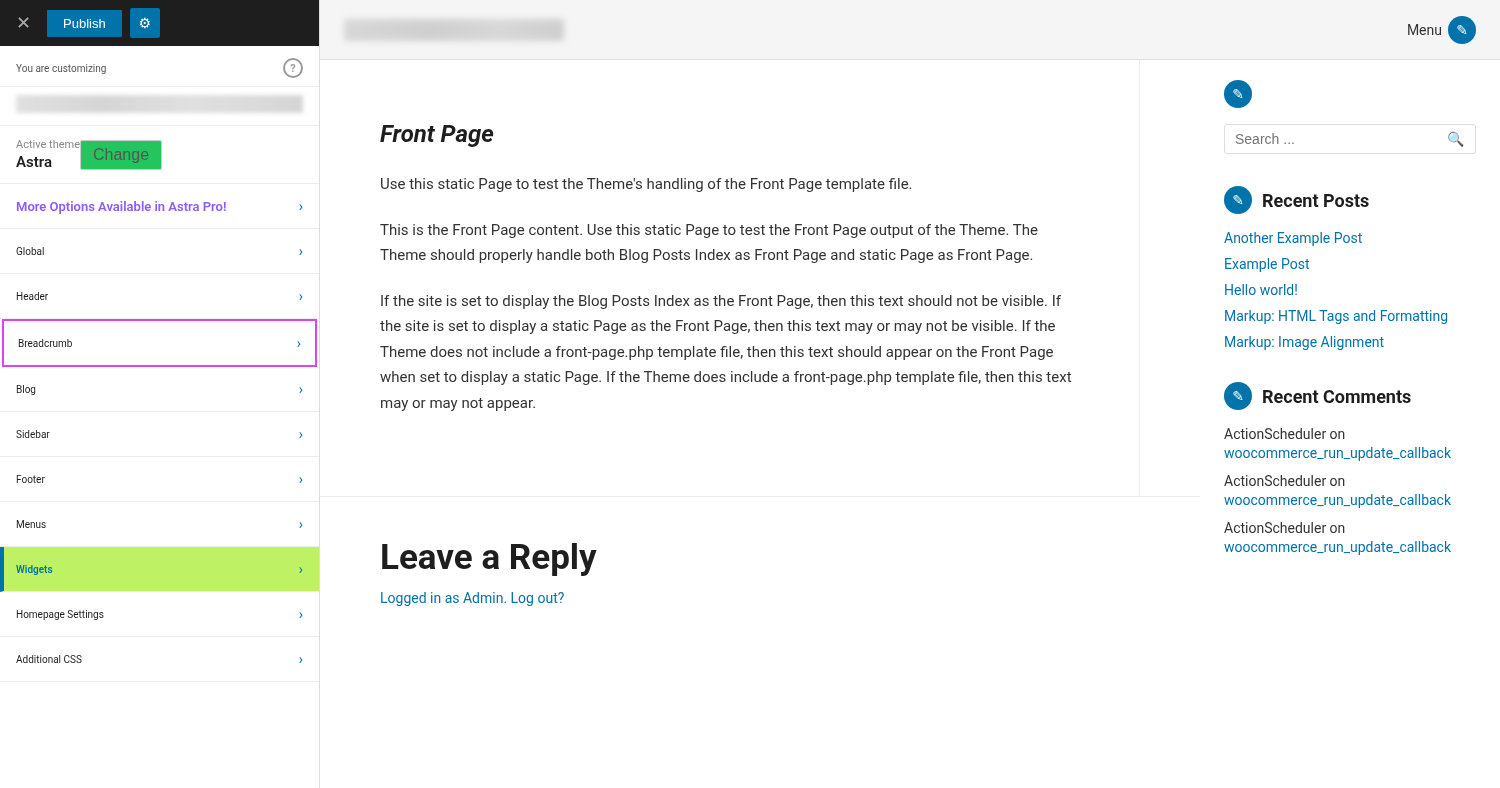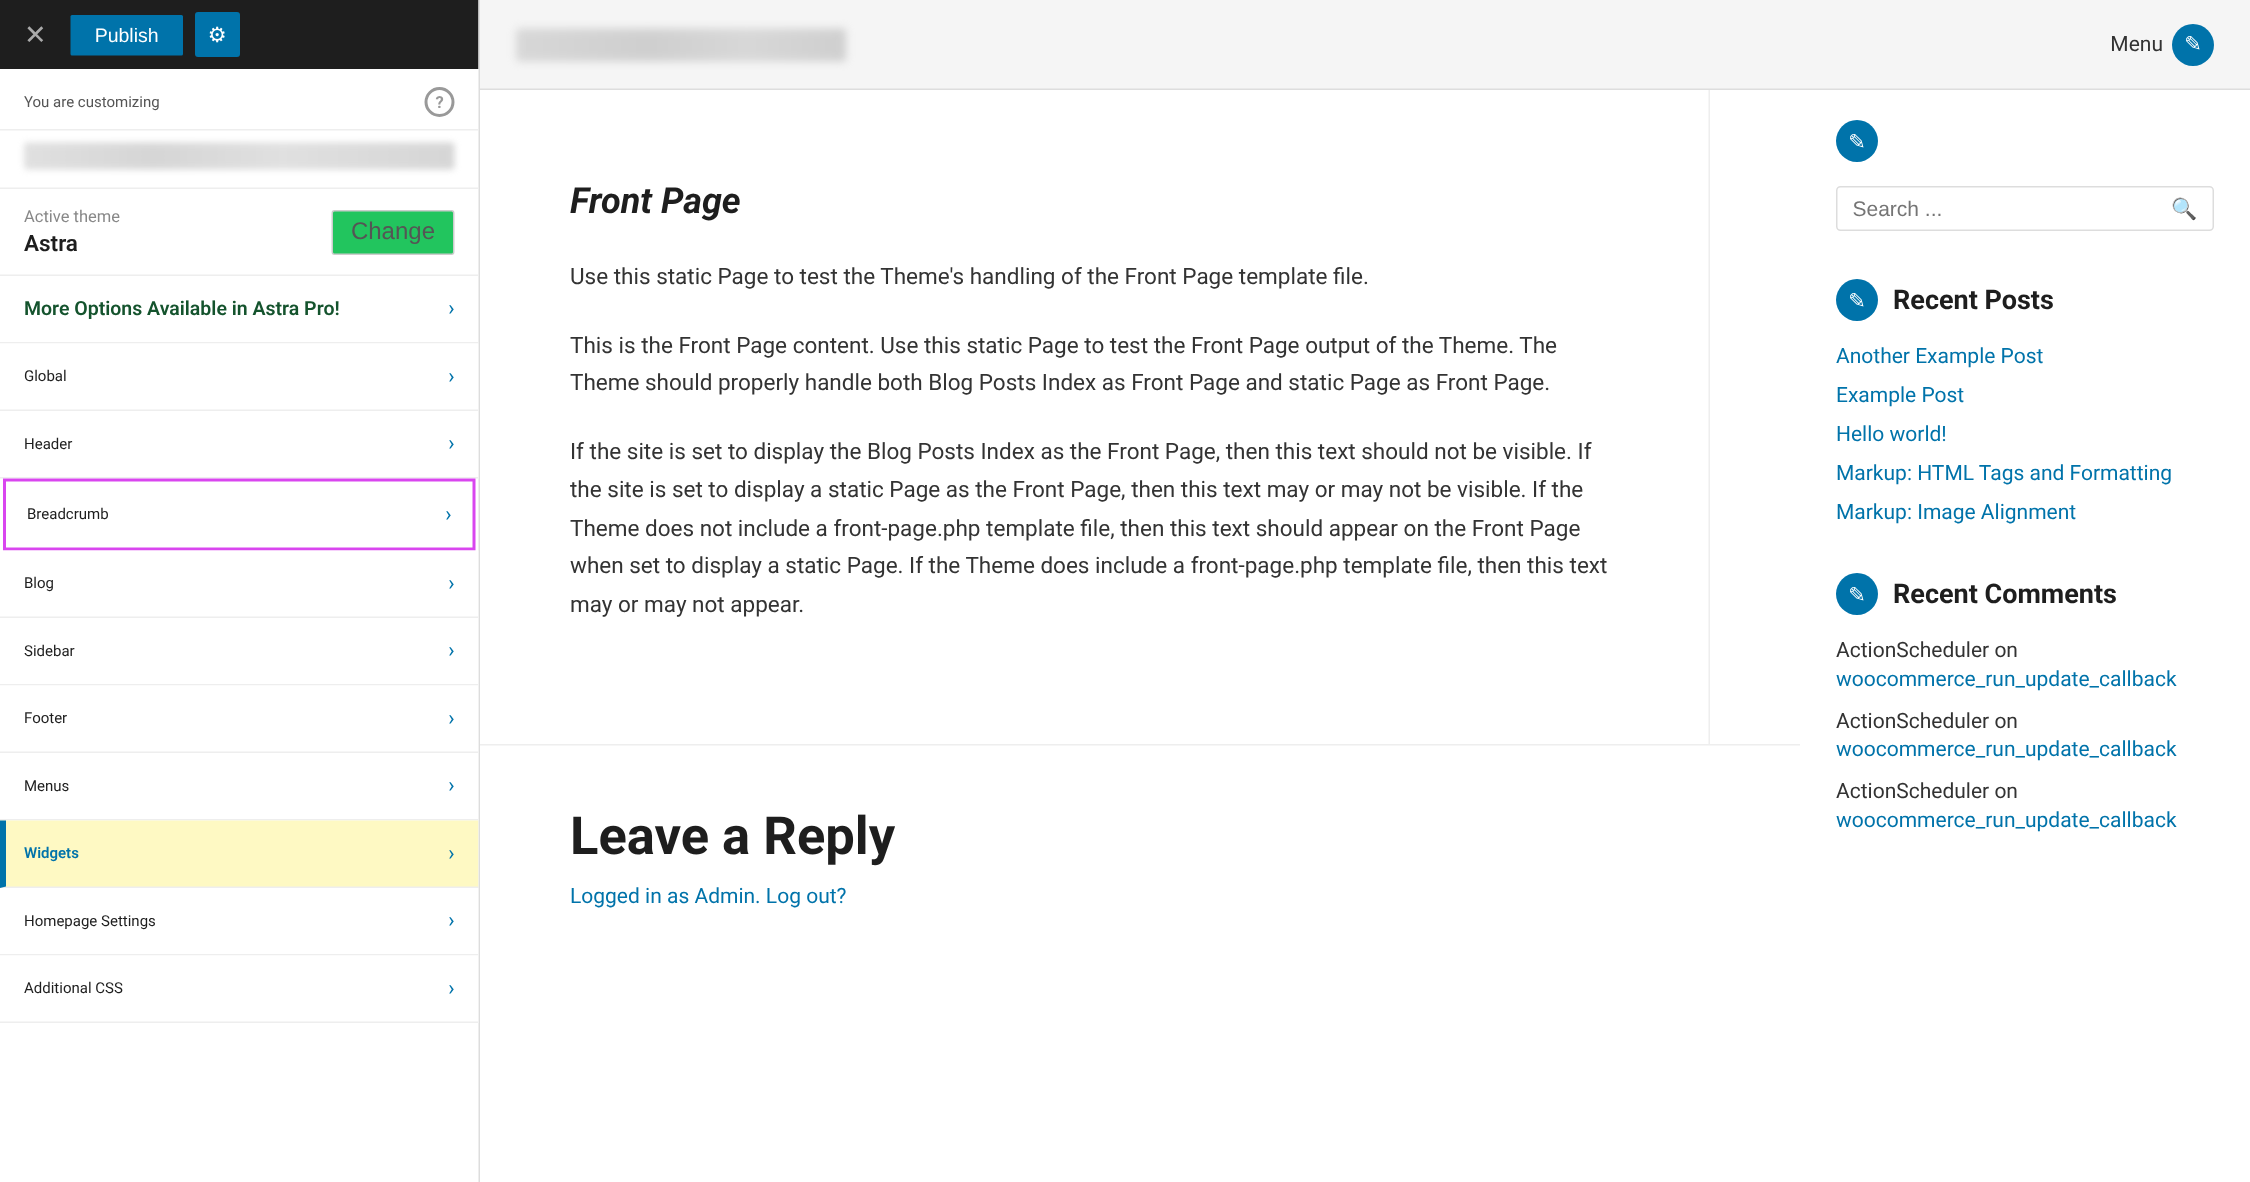--- a/index.html
+++ b/index.html
@@ -100,22 +100,20 @@
       border-radius: 2px;
       filter: blur(2px);
       opacity: 0.6;
     }
 
     .active-theme-section {
       padding: 12px 16px;
       border-bottom: 1px solid #eee;
       display: flex;
       align-items: center;
-      justify-content: space-between;
-      gap: 36px;
     }
 
     .active-theme-label {
       font-size: 11px;
       color: #888;
       display: block;
       margin-bottom: 2px;
     }
 
     .active-theme-name {
@@ -137,21 +135,21 @@
     .astra-pro-banner {
       padding: 14px 16px;
       border-bottom: 1px solid #eee;
       display: flex;
       align-items: center;
       justify-content: space-between;
       cursor: pointer;
     }
 
     .astra-pro-text {
-      color: #14532d;
+      color: #8b5cf6;
       font-size: 13px;
       font-weight: 600;
     }
 
     .chevron-right {
       color: #0073aa;
       font-size: 14px;
     }
 
     .nav-item {
@@ -163,21 +161,21 @@
       cursor: pointer;
       background: #fff;
     }
 
     .nav-item-label {
       font-size: 10px;
       color: #1e1e1e;
     }
 
     .nav-item.widgets-active {
-      background: #fef9c3;
+      background: #bef264;
       border-left: 4px solid #0073aa;
       padding-left: 12px;
     }
 
     .nav-item.widgets-active .nav-item-label {
       color: #0073aa;
       font-weight: 600;
     }
 
     .nav-item.widgets-active .chevron-right {

